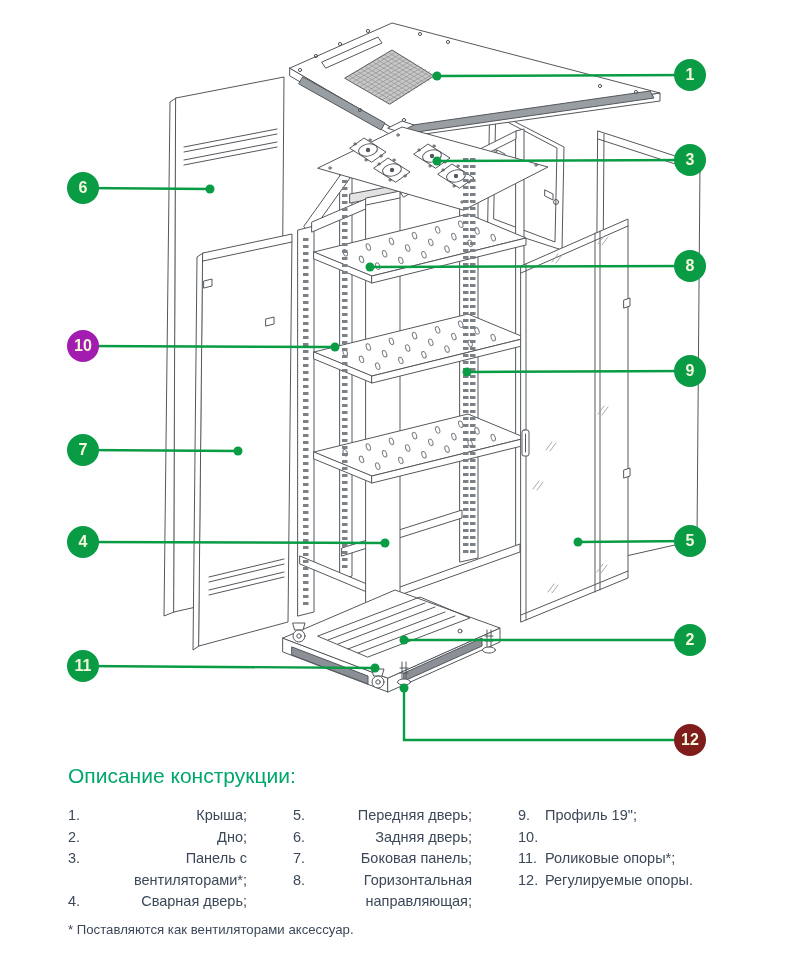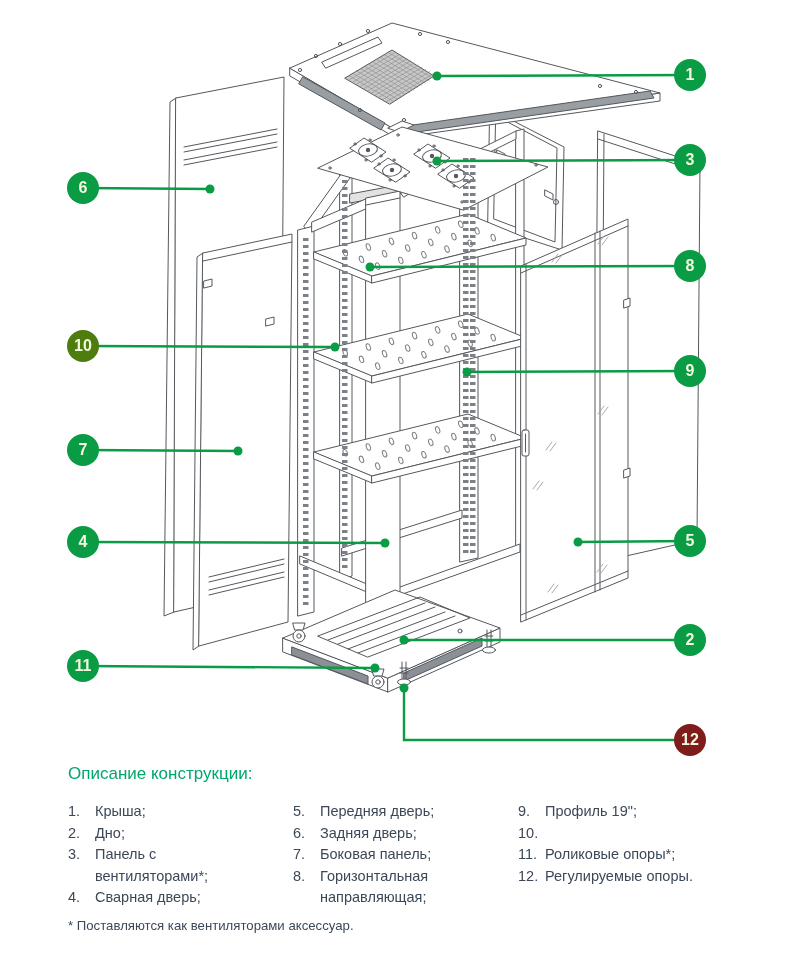--- a/index.html
+++ b/index.html
@@ -5,29 +5,29 @@
   html,body{margin:0;padding:0;background:#ffffff;}
   .page{position:relative;width:797px;height:953px;background:#ffffff;overflow:hidden;
         font-family:"Liberation Sans",sans-serif;color:#3c4858;}
   .figure{position:absolute;left:0;top:0;width:797px;height:762px;}
   .figure svg{position:absolute;left:0;top:0;}
   #leader-svg{pointer-events:none;}
   .badge{position:absolute;width:32px;height:32px;border-radius:50%;
          background:#0a9b45;color:#f4f9dd;font-weight:bold;font-size:16px;
          display:flex;align-items:center;justify-content:center;line-height:1;}
   .legend{position:absolute;left:68px;top:764px;width:712px;}
-  .legend h2{margin:0 0 17px 0;font-size:17px;font-weight:400;color:#00a76b;}
+  .legend h2{margin:0 0 17px 0;font-size:21px;font-weight:400;color:#00a76b;}
   .cols{display:flex;}
   .col{display:flex;flex-direction:column;}
   .col1{width:225px;}
   .col2{width:225px;}
   .col3{width:255px;}
   .item{display:flex;font-size:14.5px;line-height:21.5px;}
   .item .num{width:27px;flex:none;}
-  .col1 .lbl,.col2 .lbl{width:152px;}
+  .col1 .lbl,.col2 .lbl{width:152px;text-align:right;}
   .col3 .lbl{width:180px;}
   .footnote{margin:9px 0 0 0;font-size:13.2px;color:#3c4858;}
 </style>
 </head>
 <body>
 
 <div class="page" style="color: rgb(60, 72, 88);">
 
   <div class="figure">
 
@@ -556,21 +556,21 @@
         <circle cx="375" cy="668" r="4.5" fill="#0a9b45" stroke="none"></circle>
         <polyline points="404,688 404,740 690,740" fill="none" stroke="#0a9b45" stroke-width="2.4"></polyline>
         <circle cx="404" cy="688" r="4.5" fill="#0a9b45" stroke="none"></circle>
       </svg>
 
     <div id="badge-layer">
         <div class="badge" style="left: 674px; top: 59px; background: rgb(10, 155, 69); color: rgb(244, 249, 221);">1</div>
         <div class="badge" style="left: 674px; top: 144px; background: rgb(10, 155, 69); color: rgb(244, 249, 221);">3</div>
         <div class="badge" style="left: 67px; top: 172px; background: rgb(10, 155, 69); color: rgb(244, 249, 221);">6</div>
         <div class="badge" style="left: 674px; top: 250px; background: rgb(10, 155, 69); color: rgb(244, 249, 221);">8</div>
-        <div class="badge" style="left: 67px; top: 330px; background: #4d7c0f; color: rgb(244, 249, 221);">10</div>
+        <div class="badge" style="left: 67px; top: 330px; background: #a21caf; color: rgb(244, 249, 221);">10</div>
         <div class="badge" style="left: 674px; top: 355px; background: rgb(10, 155, 69); color: rgb(244, 249, 221);">9</div>
         <div class="badge" style="left: 67px; top: 434px; background: rgb(10, 155, 69); color: rgb(244, 249, 221);">7</div>
         <div class="badge" style="left: 67px; top: 526px; background: rgb(10, 155, 69); color: rgb(244, 249, 221);">4</div>
         <div class="badge" style="left: 674px; top: 525px; background: rgb(10, 155, 69); color: rgb(244, 249, 221);">5</div>
         <div class="badge" style="left: 674px; top: 624px; background: rgb(10, 155, 69); color: rgb(244, 249, 221);">2</div>
         <div class="badge" style="left: 67px; top: 650px; background: rgb(10, 155, 69); color: rgb(244, 249, 221);">11</div>
         <div class="badge" style="left: 674px; top: 724px; background: #7f1d1d; color: rgb(244, 249, 221);">12</div>
       </div>
   </div>
 

